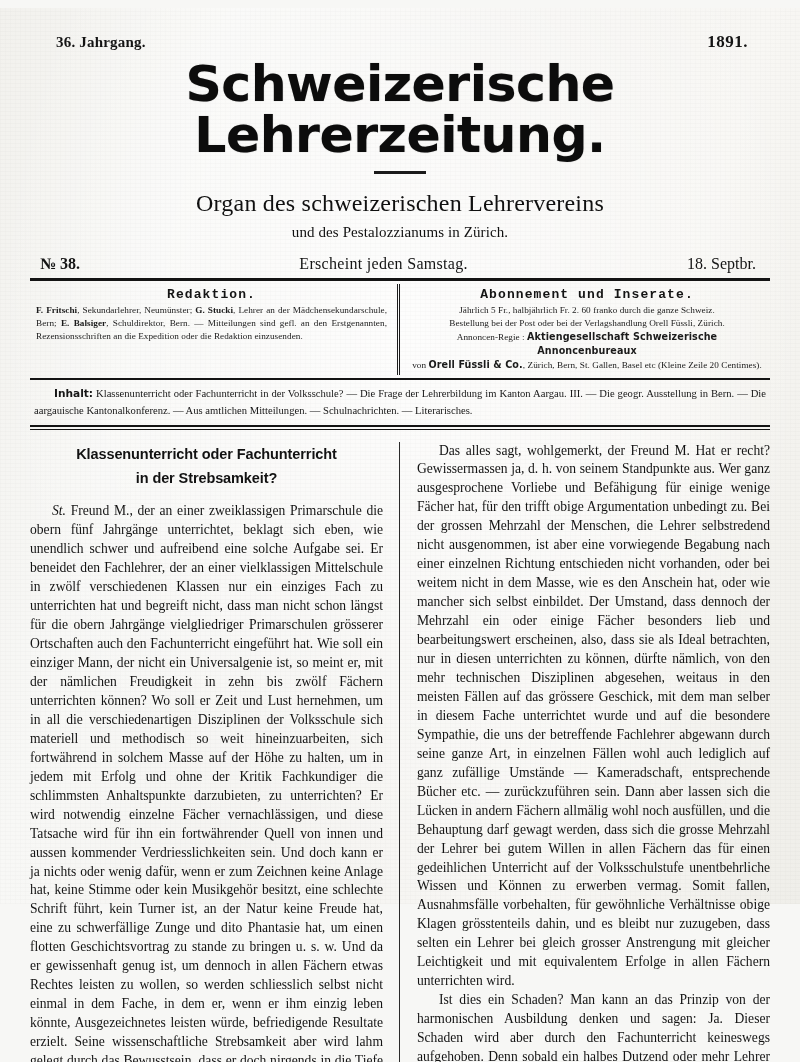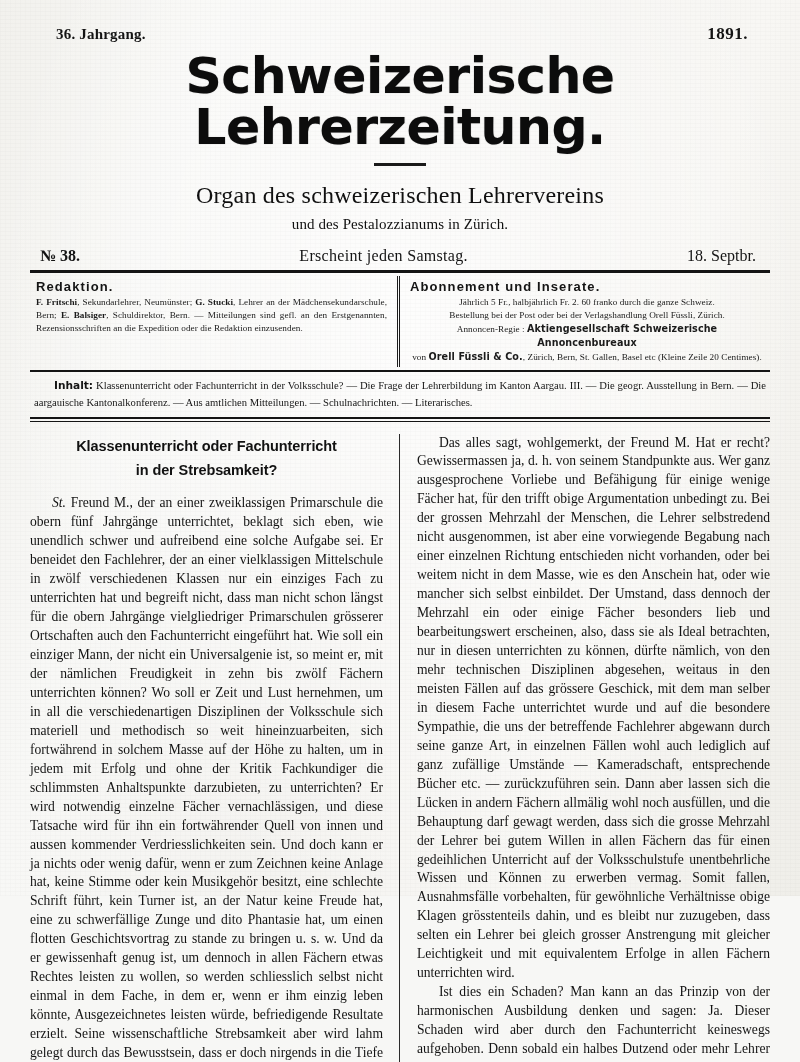--- a/index.html
+++ b/index.html
@@ -18,20 +18,21 @@
 
   
   .page {
     position: relative;
     width: 800px;
     height: 896px;
     box-sizing: border-box;
     background:
       radial-gradient(ellipse at 50% 35%, rgba(255,255,255,0.85) 0%, rgba(244,243,239,0.0) 72%),
       linear-gradient(105deg, #f2f1ed 0%, #f8f8f6 22%, #f4f3f0 48%, #f8f7f4 74%, #efeee9 100%);
+    margin-top: 8px;
   }
   .page::after {
     
     content: "";
     position: absolute;
     inset: 0;
     pointer-events: none;
     background:
       repeating-linear-gradient(0deg, rgba(0,0,0,0.016) 0px, rgba(0,0,0,0.016) 1px, rgba(0,0,0,0) 1px, rgba(0,0,0,0) 4px),
       repeating-linear-gradient(90deg, rgba(0,0,0,0.010) 0px, rgba(0,0,0,0.010) 1px, rgba(0,0,0,0) 1px, rgba(0,0,0,0) 5px);
@@ -127,22 +128,22 @@
   }
   .infocell {
     box-sizing: border-box;
     flex: 1 1 50%;
     padding: 2px 6px 3px 6px;
   }
   .infocell.left { border-right: 3px double #1c1c1c; padding-right: 10px; }
   .infocell.right { padding-left: 10px; }
   .infocell h2 {
     margin: 1px 0 2px 0;
-    text-align: left;
-    font-family: Liberation Sans, sans-serif;
+    text-align: center;
+    font-family: Liberation Mono, monospace;
     font-weight: bold;
     font-size: 13px;
     letter-spacing: 1.1px;
   }
   .infocell p {
     margin: 0;
     font-size: 9.2px;
     line-height: 1.42;
     text-align: justify;
     letter-spacing: .05px;

